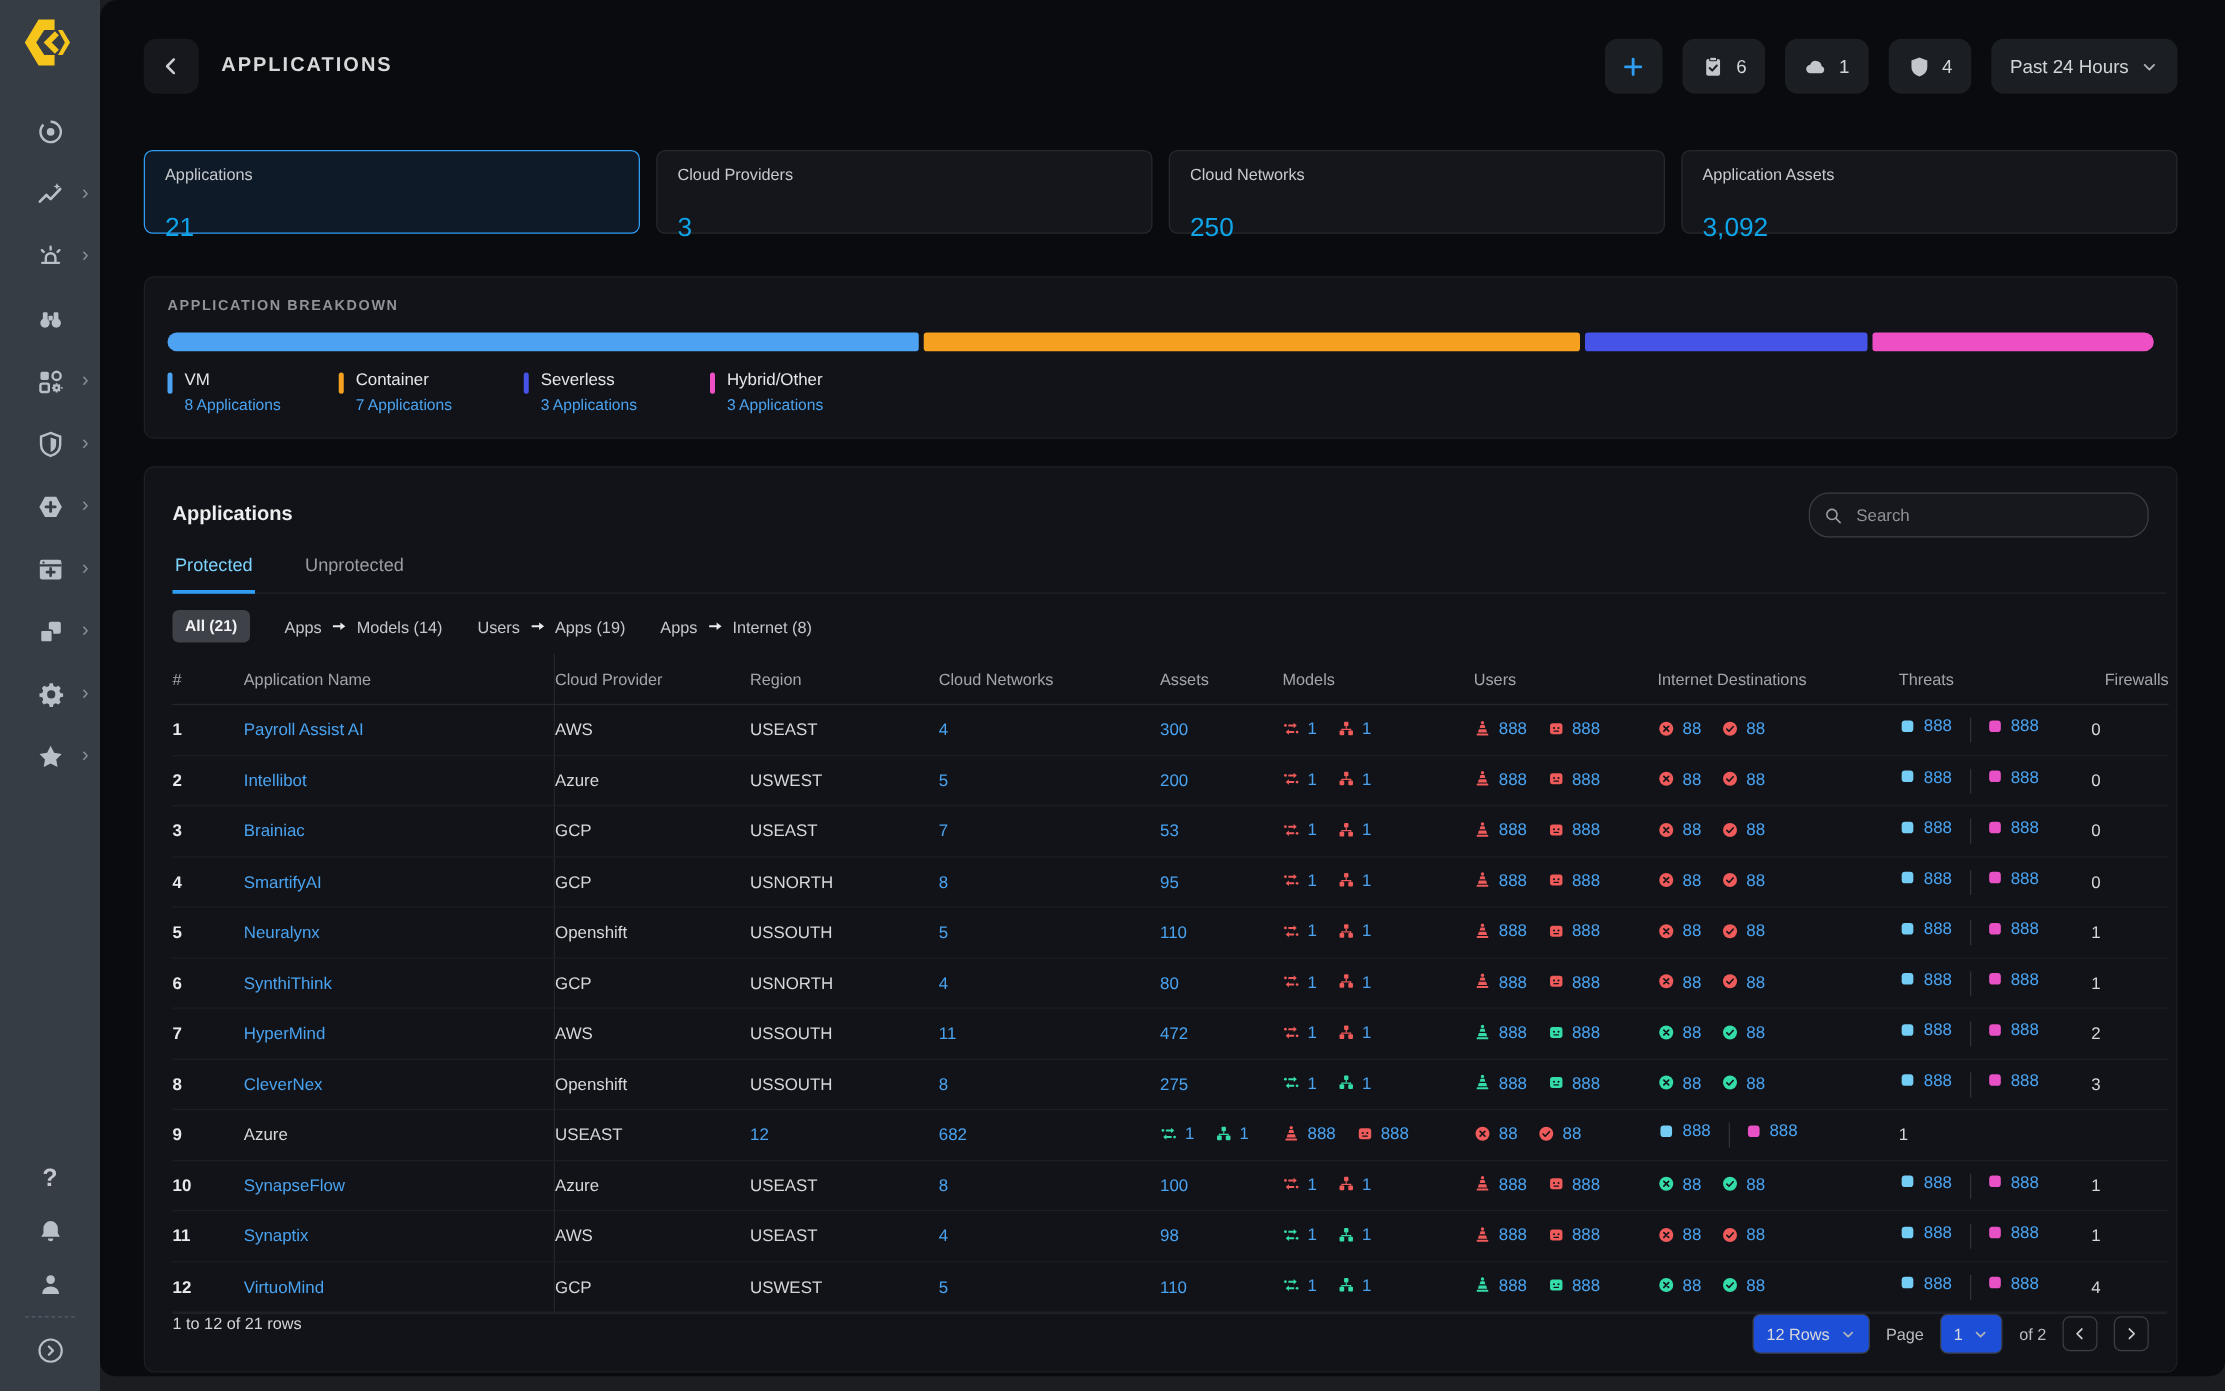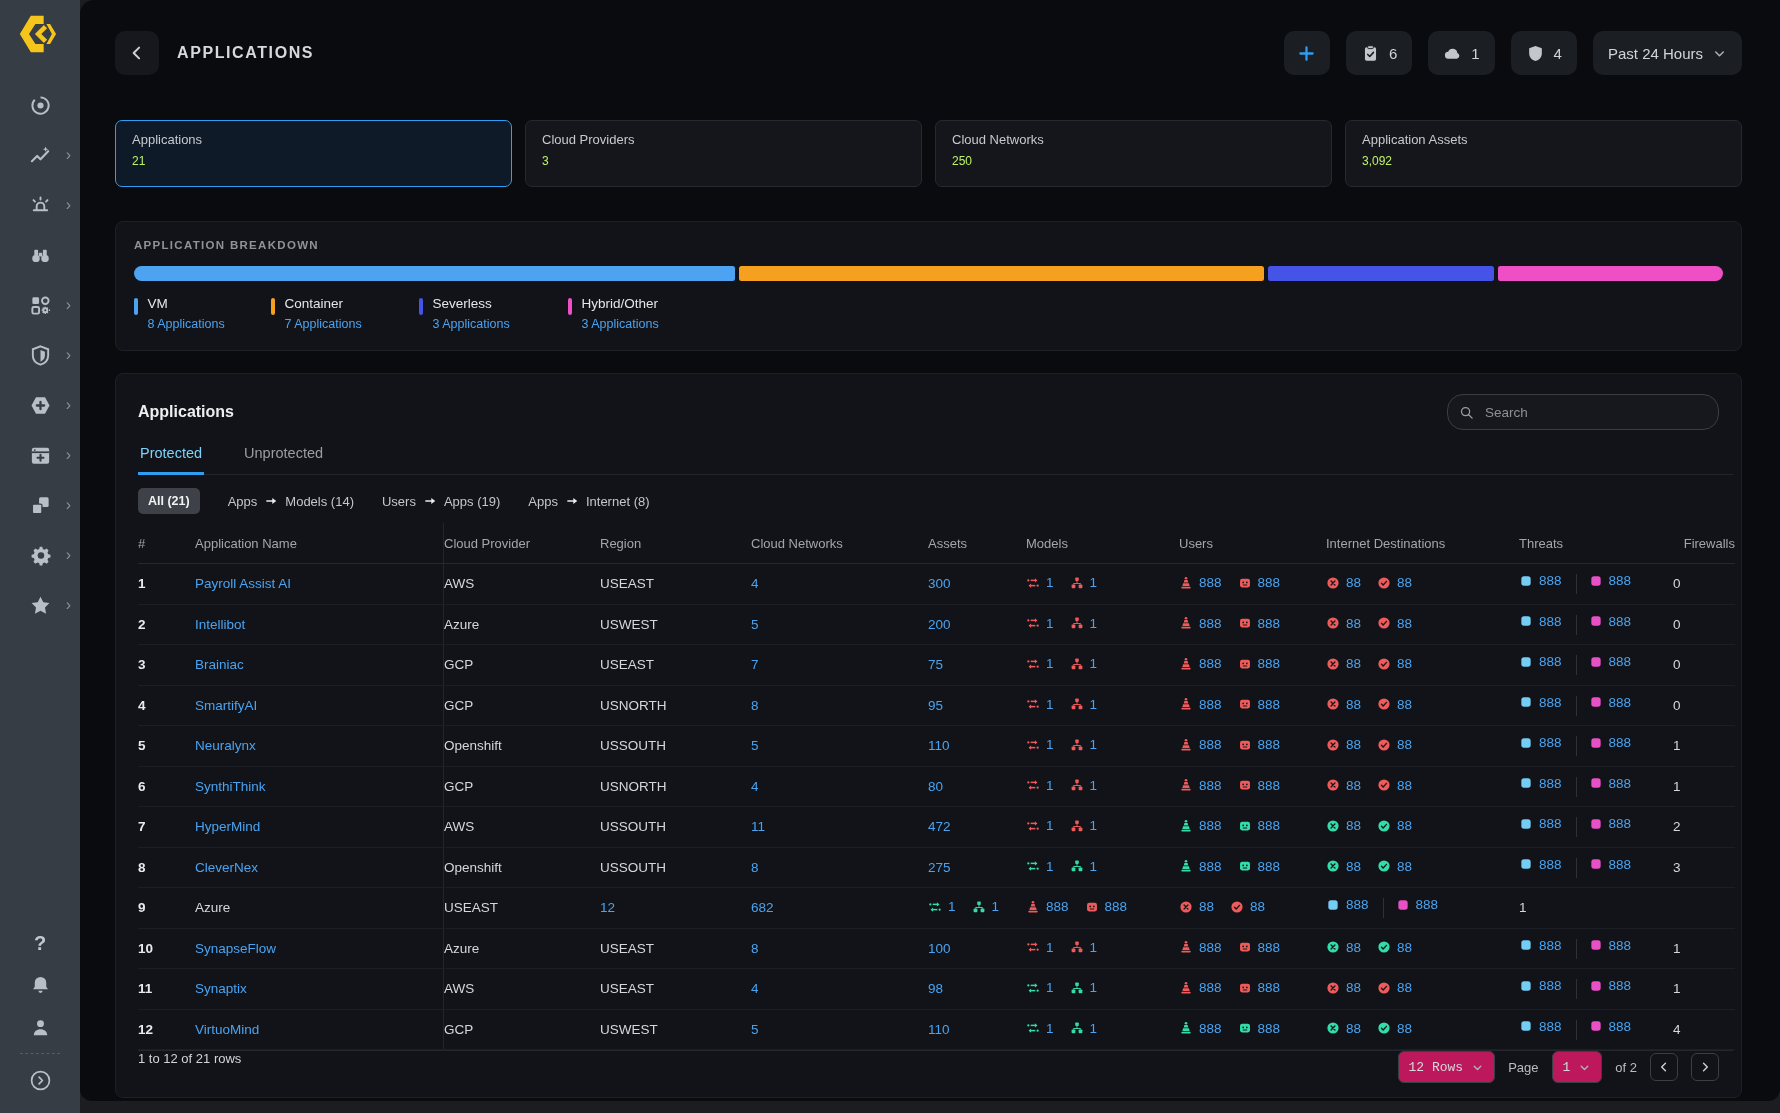--- a/index.html
+++ b/index.html
@@ -39,21 +39,21 @@
   .tb-btn.plus svg{width:21px;height:21px;}
   .tb-btn .b-icon{color:#c3c7cc;display:flex;}
   .tb-btn .b-icon svg{width:19px;height:19px;}
   .tb-btn .dd-chev{color:#aeb2b7;display:flex;}
   .tb-btn .dd-chev svg{width:15px;height:15px;}
   
   .stat-cards{display:flex;gap:13px;margin-top:20px;}
   .card{flex:1;height:67px;background:#14161b;border:1px solid #26292f;border-radius:7px;
     padding:11px 16px;box-sizing:border-box;cursor:pointer;}
   .card .lbl{font-size:13px;color:#c6c9cd;}
-  .card .val{font-size:12px;color:#bef264;margin-top:7px;}
+  .card .val{font-size:21px;color:#0ea5e9;margin-top:24px;}
   .card.selected{background:#0e1a28;border:1.5px solid #2f9df2;}
   
   .panel{background:#111318;border:1px solid #1d2026;border-radius:8px;box-sizing:border-box;}
   .breakdown{margin-top:34px;padding:17px 18px;height:130px;}
   .bd-title{font-size:11.5px;color:#8f9399;letter-spacing:1.3px;font-weight:700;margin:0;}
   .bd-bar{display:flex;gap:4px;margin-top:15px;height:15px;}
   .seg{border-radius:2.5px;}
   .seg:first-child{border-radius:8px 2.5px 2.5px 8px;}
   .seg:last-child{border-radius:2.5px 8px 8px 2.5px;}
   .bd-legend{display:flex;margin-top:15px;}
@@ -98,22 +98,22 @@
   .mv{color:#4aa3f0;font-weight:400;cursor:pointer;}
   .c-red{color:#ef5a5a;}
   .c-green{color:#35dcab;}
   .c-tblue{color:#74cdf4;}
   .c-tpink{color:#e850c6;}
   .tdiv{display:inline-block;width:1px;height:20px;background:#2e3238;margin:0 12px 0 -2px;vertical-align:middle;}
   
   .tfoot{margin-top:auto;border-top:1px solid #24272d;display:flex;align-items:flex-start;
     min-height:52px;color:#d2d4d7;font-size:13px;padding-right:14px;}
   .tf-right{margin-left:auto;display:flex;align-items:center;gap:13px;}
-  .sel-btn{background:#be185d;border:1px solid #3a3e45;border-radius:6px;color:#d7d9db;height:32px;
-    display:flex;align-items:center;gap:8px;padding:0 10px;font-size:13px;cursor:pointer;font-family:Liberation Mono, monospace;}
+  .sel-btn{background:#1d4ed8;border:1px solid #3a3e45;border-radius:6px;color:#d7d9db;height:32px;
+    display:flex;align-items:center;gap:8px;padding:0 10px;font-size:13px;cursor:pointer;}
   .sel-btn svg{width:13px;height:13px;color:#aeb2b7;}
   .nav-btn{width:28px;height:28px;background:none;border:1px solid #3a3e45;border-radius:6px;color:#cdd0d3;
     display:flex;align-items:center;justify-content:center;cursor:pointer;padding:0;}
   .nav-btn svg{width:14px;height:14px;}
   .foot-label{color:#b9bcc0;}
 </style>
 </head>
 <body>
 
 <aside class="sidebar">
@@ -615,21 +615,21 @@
           <div class="cell">0</div>
         </div>
         <div class="trow">
           <div class="cell cell-num">3</div>
           <div class="cell">
             <span class="link">Brainiac</span>
           </div>
           <div class="cell">GCP</div>
           <div class="cell">USEAST</div>
           <div class="cell"><span class="link">7</span></div>
-          <div class="cell"><span class="link">75</span></div>
+          <div class="cell"><span class="link">53</span></div>
           <div class="cell"><span class="mp">
               <span class="icn c-red">
                 <svg viewBox="0 0 24 24">
                   <circle cx="4" cy="7.5" r="1.9" fill="currentColor"></circle>
                   <path d="M8 7.5h9" stroke="currentColor" stroke-width="2.6"></path>
                   <path d="M15.3 3.8 19.6 7.5l-4.3 3.7z" fill="currentColor"></path>
                   <circle cx="20" cy="16.5" r="1.9" fill="currentColor"></circle>
                   <path d="M7 16.5h9" stroke="currentColor" stroke-width="2.6"></path>
                   <path d="M8.7 12.8 4.4 16.5l4.3 3.7z" fill="currentColor"></path>
                 </svg>

